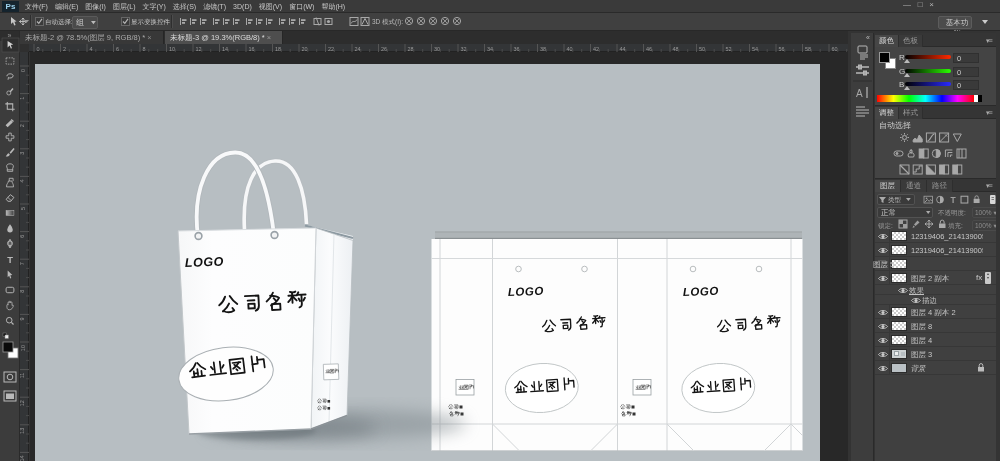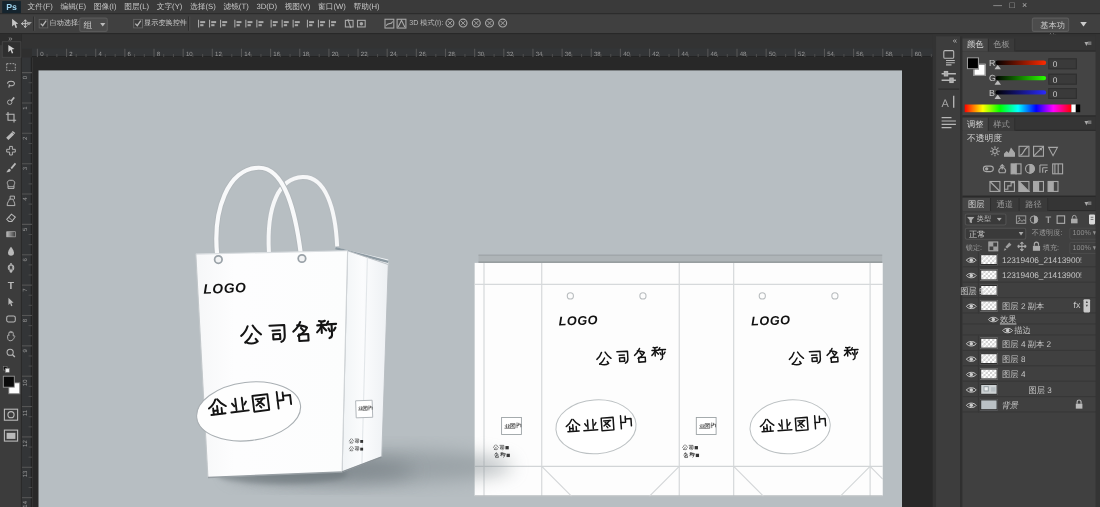--- a/index.html
+++ b/index.html
@@ -139,20 +139,24 @@
       </g>
       <g transform="translate(453,17)">
         <circle cx="4" cy="4" r="3.6" fill="none" stroke="#a8a8a8"></circle>
         <path d="M2,2 L6,6 M6,2 L2,6" stroke="#a8a8a8" stroke-width="0.8"></path>
       </g>
     </svg>
 <div class="abs" style="left:938px;top:15.5px;width:34px;height:13px;background:#4c4c4c;border:1px solid #5c5c5c;border-radius:2px;color:#ccc;font-size:7.5px;line-height:11px;padding-left:4px;text-align:center;">基本功能</div>
 <svg class="abs" style="left:982px;top:20px" width="8" height="5" viewBox="0 0 8 5">
       <path d="M0,0 L3,4 L6,0" fill="#ccc"></path>
     </svg>
+<div class="abs" style="left:0;top:31px;width:848px;height:13px;background:#2d2d2d;">
+  <div class="abs" style="left:20px;top:0;width:144px;height:13px;background:#383838;border-right:1px solid #262626;color:#aaa;font-size:7.5px;line-height:13px;padding-left:5px;white-space:nowrap;overflow:hidden;">未标题-2 @ 78.5%(图层 9, RGB/8) * <span style="color:#888">×</span></div>
+  <div class="abs" style="left:165px;top:0;width:118px;height:13px;background:#4e4e4e;border-right:1px solid #262626;color:#ddd;font-size:7.5px;line-height:13px;padding-left:5px;white-space:nowrap;overflow:hidden;">未标题-3 @ 19.3%(RGB/8) * <span style="color:#999">×</span></div>
+</div>
 <div class="abs" style="left:0;top:31px;width:20px;height:430px;background:#3c3c3c;border-right:1px solid #2a2a2a;">
   <div class="abs" style="left:0;top:0;width:19px;height:10px;background:#2d2d2d;color:#999;font-size:7px;line-height:10px;text-align:center;">»</div>
 </div>
 <svg class="abs" style="left:0;top:31px;" width="20" height="430" viewBox="0 0 430 430" preserveAspectRatio="none"></svg>
 <svg class="abs" style="left:0;top:31px;" width="20" height="430" viewBox="0 0 20 430">
       <rect x="2" y="7" width="17" height="14" fill="#2f2f2f" stroke="#505050" stroke-width="0.6"></rect>
 <g transform="translate(10,14) scale(0.8) translate(-10,-14)">
         <path d="M7,9 L7,17 L9.5,14.5 L11,18.5 L12.5,18 L11,14 L14,13.5 Z" fill="#d0d0d0"></path>
       </g>
 <g transform="translate(10,30.0) scale(0.78) translate(-10,-30.0)">
@@ -650,21 +654,21 @@
     </svg>
     <div class="abs" style="left:953px;top:80.0px;width:26px;height:10px;background:#3a3a3a;border:1px solid #303030;color:#ccc;font-size:7.5px;line-height:8px;padding:1px 0 0 3px;">0</div>
 <div class="abs" style="left:877px;top:95px;width:97px;height:7px;background:linear-gradient(to right,#ff0000,#ffff00 17%,#00ff00 33%,#00ffff 50%,#0000ff 67%,#ff00ff 83%,#ff0000);"></div>
 <div class="abs" style="left:974px;top:95px;width:4px;height:7px;background:#fff;"></div>
 <div class="abs" style="left:978px;top:95px;width:4px;height:7px;background:#000;"></div>
 <div class="abs" style="left:875px;top:105px;width:125px;height:14px;background:#353535;border-top:1px solid #2a2a2a;border-bottom:1px solid #2a2a2a;"></div>
 <div class="abs" style="left:875px;top:107px;width:24px;height:12px;background:#464646;border-right:1px solid #2e2e2e;color:#d8d8d8;font-size:7.5px;line-height:12px;text-align:center;">调整</div>
 <div class="abs" style="left:899px;top:107px;width:24px;height:12px;background:#3a3a3a;border-right:1px solid #2e2e2e;color:#9a9a9a;font-size:7.5px;line-height:12px;text-align:center;">样式</div>
 <div class="abs" style="left:986px;top:108px;font-size:7px;line-height:9px;color:#aaa;white-space:nowrap;letter-spacing:-1px;">▾≡</div>
 <div class="abs" style="left:875px;top:119px;width:125px;height:59px;background:#444;"></div>
-<div class="abs" style="left:879px;top:121px;font-size:8px;line-height:10px;color:#cfcfcf;white-space:nowrap;">不透明度</div>
+<div class="abs" style="left:879px;top:121px;font-size:8px;line-height:10px;color:#cfcfcf;white-space:nowrap;">自动选择</div>
 <svg class="abs" style="left:875px;top:105px" width="125" height="73" viewBox="0 0 125 73">
       <g transform="translate(25.0,28)" stroke="#a8a8a8" fill="none" stroke-width="1">
         <circle cx="4.5" cy="4.5" r="2"></circle>
         <path d="M4.5,0 V1.6 M4.5,7.4 V9 M0,4.5 H1.6 M7.4,4.5 H9 M1.3,1.3 L2.4,2.4 M6.6,6.6 L7.7,7.7 M7.7,1.3 L6.6,2.4 M2.4,6.6 L1.3,7.7"></path>
       </g>
       <g transform="translate(38.2,28)" stroke="#a8a8a8" fill="none" stroke-width="1">
         <path d="M0,9 L0,7 L2,5 L4,7 L6,2 L9,6 L9,9 Z" fill="#a8a8a8"></path>
       </g>
       <g transform="translate(51.4,28)" stroke="#a8a8a8" fill="none" stroke-width="1">
         <rect x="0" y="0" width="9" height="9"></rect>
@@ -851,21 +855,21 @@
 <div class="abs" style="left:911px;top:336px;font-size:7.5px;line-height:9.5px;color:#c8c8c8;white-space:nowrap;max-width:72px;overflow:hidden;">图层 4</div>
 <div class="abs" style="left:875px;top:347px;width:125px;height:14px;border-bottom:1px solid #373737;"></div>
 <svg class="abs" style="left:878px;top:351px" width="10" height="7" viewBox="0 0 10 7">
       <path d="M0.5,3.5 C2.5,0.8 7.5,0.8 9.5,3.5 C7.5,6.2 2.5,6.2 0.5,3.5 Z" fill="none" stroke="#ccc" stroke-width="0.9"></path>
       <circle cx="5" cy="3.5" r="1.6" fill="#ccc"></circle>
     </svg>
 <div class="abs" style="left:888.5px;top:347px;width:1px;height:14px;background:#373737;"></div>
 <div class="abs" style="left:891px;top:349px;width:16px;height:10px;background:#cdd2d4;border:1px solid #2c2c2c;"></div>
 <div class="abs" style="left:894px;top:351px;width:5px;height:5px;background:#eef0f1;border:1px solid #99a2a6;"></div>
 <div class="abs" style="left:901px;top:352px;width:4px;height:4px;background:#b8bfc3;"></div>
-<div class="abs" style="left:911px;top:350px;font-size:7.5px;line-height:9.5px;color:#c8c8c8;white-space:nowrap;max-width:72px;overflow:hidden;margin-left:24px;">图层 3</div>
+<div class="abs" style="left:911px;top:350px;font-size:7.5px;line-height:9.5px;color:#c8c8c8;white-space:nowrap;max-width:72px;overflow:hidden;">图层 3</div>
 <div class="abs" style="left:875px;top:361px;width:125px;height:14px;border-bottom:1px solid #373737;"></div>
 <svg class="abs" style="left:878px;top:365px" width="10" height="7" viewBox="0 0 10 7">
       <path d="M0.5,3.5 C2.5,0.8 7.5,0.8 9.5,3.5 C7.5,6.2 2.5,6.2 0.5,3.5 Z" fill="none" stroke="#ccc" stroke-width="0.9"></path>
       <circle cx="5" cy="3.5" r="1.6" fill="#ccc"></circle>
     </svg>
 <div class="abs" style="left:888.5px;top:361px;width:1px;height:14px;background:#373737;"></div>
 <div class="abs" style="left:891px;top:363px;width:16px;height:10px;background:#bac1c5;border:1px solid #2c2c2c;"></div>
 <div class="abs" style="left:911px;top:364px;font-size:7.5px;line-height:9.5px;color:#c8c8c8;white-space:nowrap;transform:skewX(-12deg);max-width:72px;overflow:hidden;">背景</div>
 <svg class="abs" style="left:977px;top:363px" width="8" height="9" viewBox="0 0 8 9">
       <rect x="1" y="4" width="6" height="4.5" fill="#bbb"></rect>

